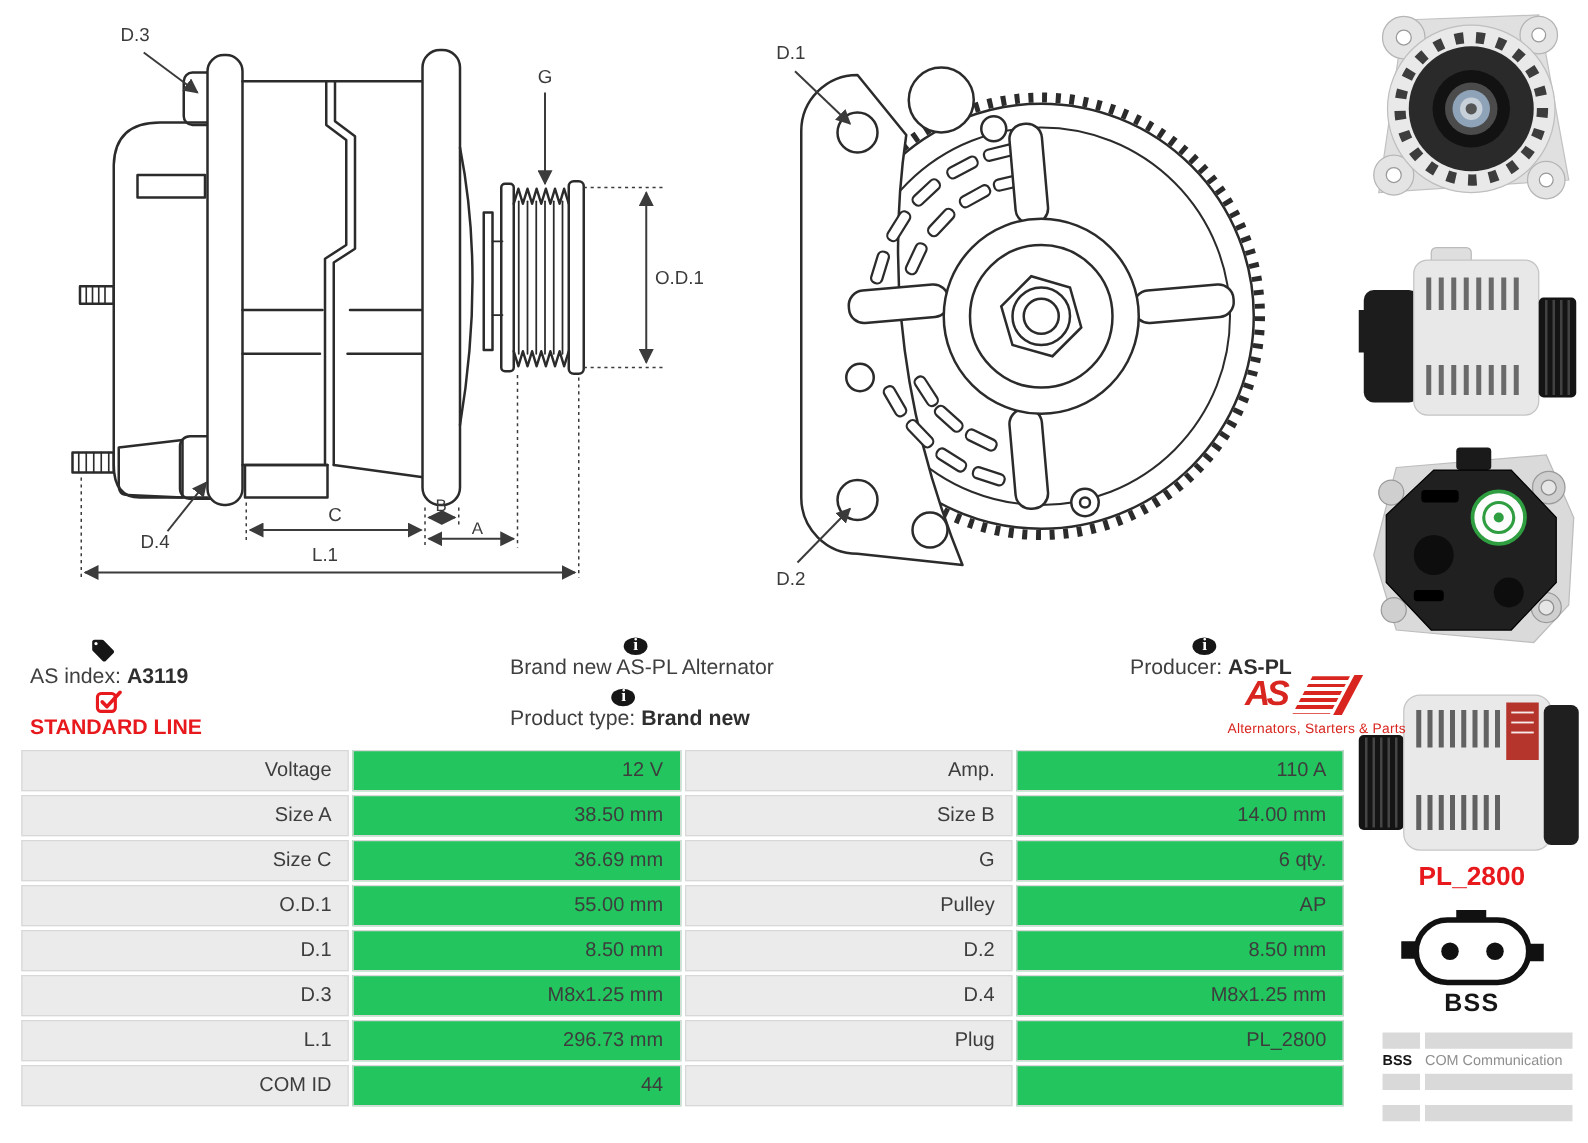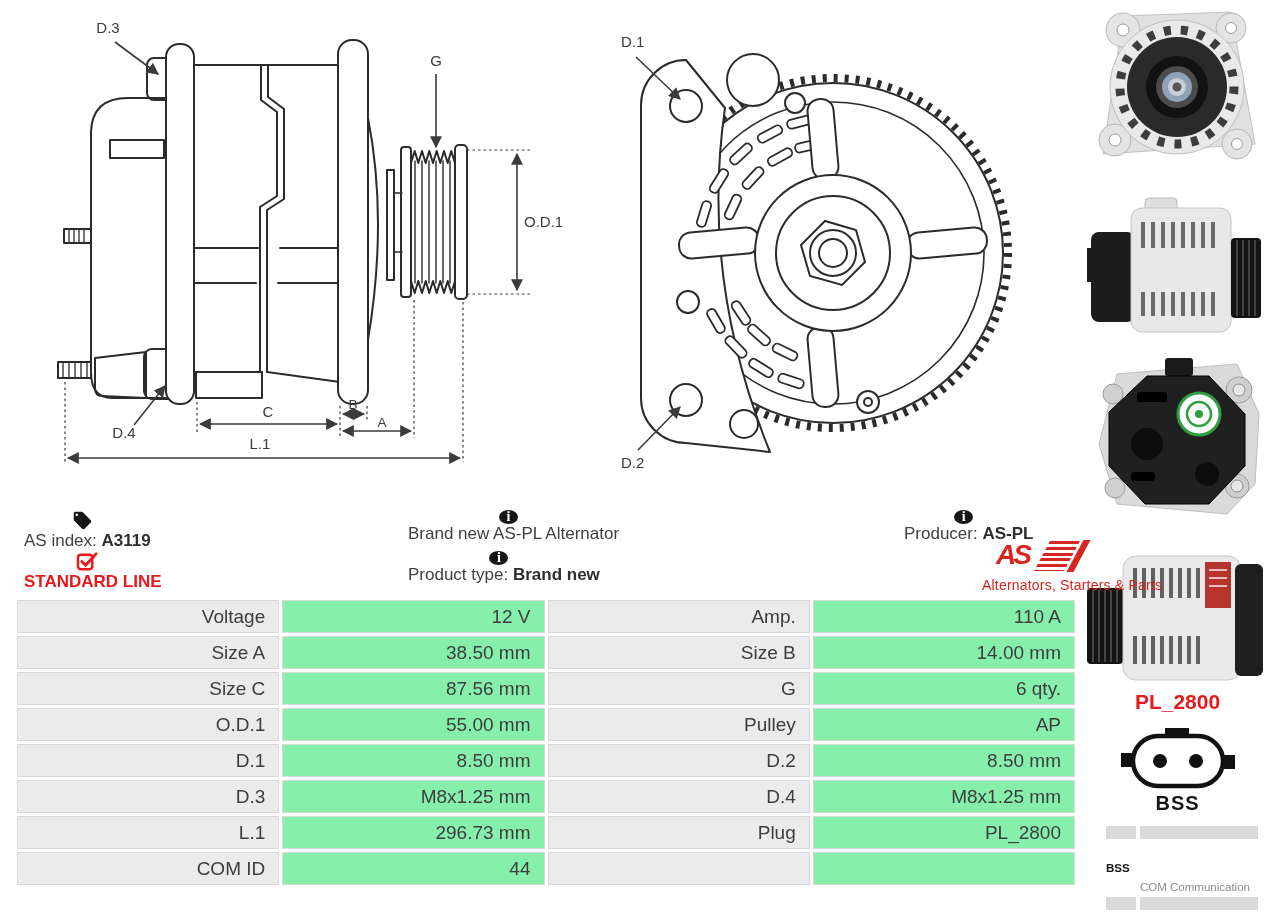--- a/index.html
+++ b/index.html
@@ -32,38 +32,38 @@
     font-family:"Liberation Serif",serif;font-weight:bold;font-size:14px;line-height:1;}
   .standard{color:var(--accent-red);font-weight:bold;}
 
   
   .as-logo{position:absolute;left:982px;top:538px;width:110px;height:56px;}
   .as-logo .mark{position:relative;height:36px;}
   .as-logo .as-text{position:absolute;left:14px;top:0;font-size:28px;line-height:34px;font-weight:bold;font-style:italic;color:var(--logo-red);letter-spacing:-3px;}
   .as-logo .stripes{position:absolute;left:60px;top:3px;width:30px;height:30px;transform:skewX(-28deg);
     background:repeating-linear-gradient(to bottom,var(--logo-red) 0 3px,transparent 3px 5.8px);}
   .as-logo .bar{position:absolute;left:93px;top:2px;width:7px;height:32px;transform:skewX(-28deg);background:var(--logo-red);}
-  .as-logo .tagline{margin-top:3px;font-size:14px;color:var(--logo-red);white-space:nowrap;letter-spacing:.2px;}
+  .as-logo .tagline{margin-top:3px;font-size:11px;color:var(--logo-red);white-space:nowrap;letter-spacing:.2px;}
 
   
   table.spec{position:absolute;left:14px;top:597px;width:1064px;border-collapse:separate;border-spacing:3px;table-layout:fixed;}
-  table.spec td{height:33px;font-size:19px;padding:0 13px;text-align:right;border:1px solid var(--table-border);
+  table.spec td{height:33px;font-size:16px;padding:0 13px;text-align:right;border:1px solid var(--table-border);
     white-space:nowrap;overflow:hidden;color:#3d3d3d;}
   td.lbl{background:var(--table-label-bg);}
-  td.val{background:#86efac;}
+  td.val{background:#22c55e;}
 
   
   .plug-name{position:absolute;left:1085px;top:690px;width:185px;text-align:center;font-size:21px;font-weight:bold;color:var(--accent-red);}
   .plug-type{position:absolute;left:1085px;top:792px;width:185px;text-align:center;font-size:20px;font-weight:bold;color:#161616;letter-spacing:1px;}
   .legend{position:absolute;left:1106px;top:826px;width:156px;}
   .legend .lrow{display:flex;gap:4px;margin-bottom:4px;align-items:center;}
   .legend .bar-s{width:30px;height:13px;background:var(--bar-gray);}
   .legend .bar-l{width:118px;height:13px;background:var(--bar-gray);}
   .legend .k{width:30px;font-size:11.5px;font-weight:bold;color:#161616;}
-  .legend .v{width:122px;font-size:11.5px;color:#8e8e8e;white-space:nowrap;margin-top:38px;}
+  .legend .v{width:122px;font-size:11.5px;color:#8e8e8e;white-space:nowrap;}
   .legend .spacer{height:8px;}
 </style>
 </head>
 <body>
 
 <div class="page">
 
   <svg class="diagram" style="left:0;top:0" width="570" height="480" viewBox="0 0 570 480">
     <defs>
       <marker id="ar" viewBox="0 0 10 10" refX="9" refY="5" markerWidth="7.5" markerHeight="7.5" orient="auto-start-reverse">
@@ -434,21 +434,21 @@
         <td class="val">110 A</td>
       </tr>
       <tr>
         <td class="lbl">Size A</td>
         <td class="val">38.50 mm</td>
         <td class="lbl">Size B</td>
         <td class="val">14.00 mm</td>
       </tr>
       <tr>
         <td class="lbl">Size C</td>
-        <td class="val">87.56 mm</td>
+        <td class="val">36.69 mm</td>
         <td class="lbl">G</td>
         <td class="val">6 qty.</td>
       </tr>
       <tr>
         <td class="lbl">O.D.1</td>
         <td class="val">55.00 mm</td>
         <td class="lbl">Pulley</td>
         <td class="val">AP</td>
       </tr>
       <tr>

